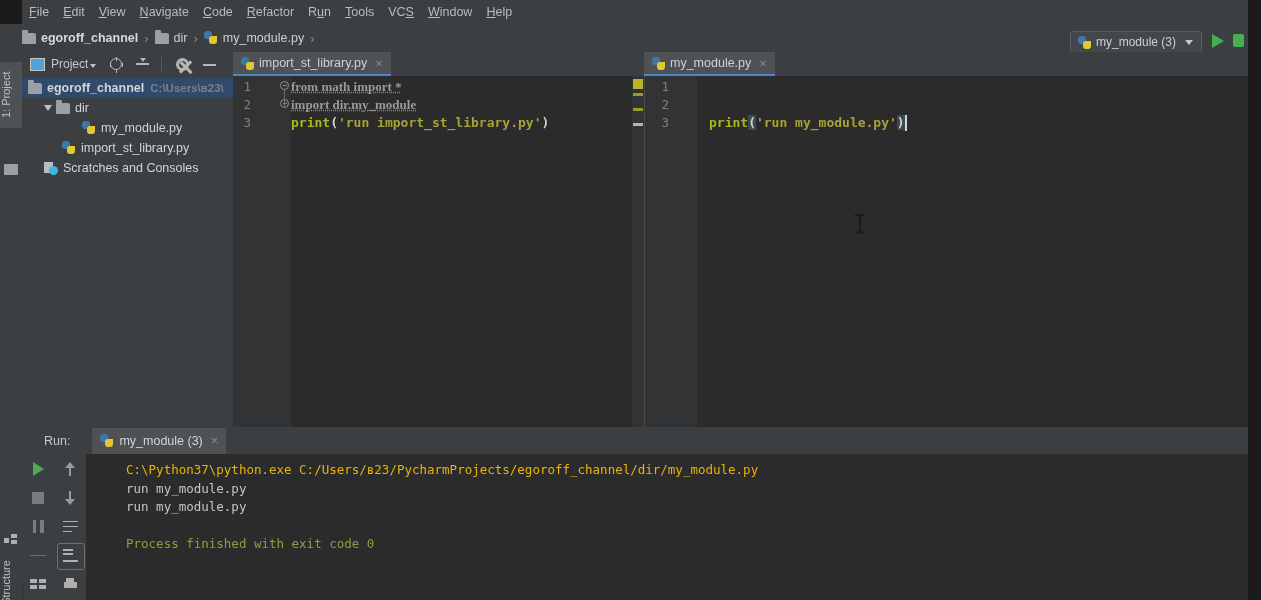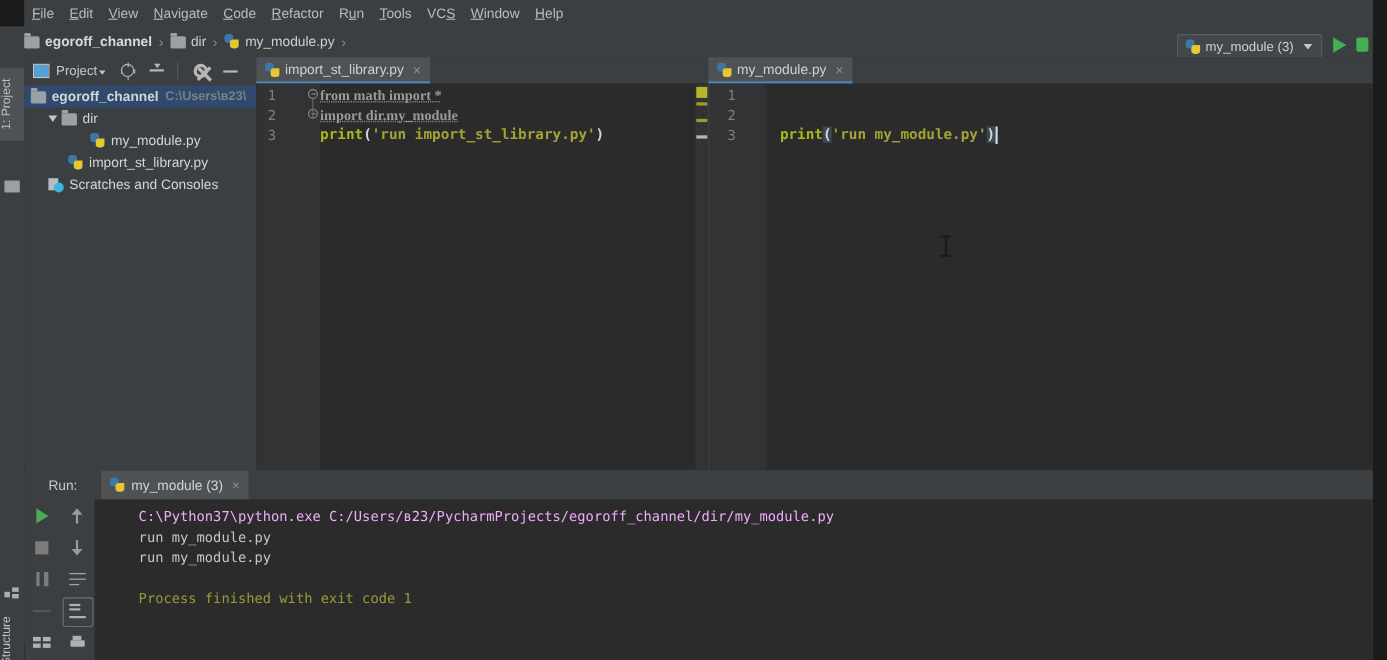--- a/index.html
+++ b/index.html
@@ -530,21 +530,21 @@
     left: 64px; top: 26px;
     width: 1162px; height: 146px;
     background: #2b2b2b;
     font-family: "DejaVu Sans Mono", monospace;
     font-size: 12.5px;
     padding: 7px 0 0 40px;
     box-sizing: border-box;
     overflow: hidden;
   }
   .console .cline { height: 18.5px; line-height: 18.5px; white-space: pre; }
-  .c-cmd { color: #f0abfc; }
+  .c-cmd { color: #eab308; }
   .c-out { color: #c5c5c5; }
   .c-fin { color: #9a9a3a; }
   
   .ibeam {
     position: absolute;
     left: 855px; top: 214px;
     width: 9px; height: 19px;
   }
   .ibeam::before {
     content: "";
@@ -790,20 +790,20 @@
           </div>
         <div class="rt-btn"></div>
       </div>
     </div>
 
     <div class="console">
       <div class="cline c-cmd">C:\Python37\python.exe C:/Users/в23/PycharmProjects/egoroff_channel/dir/my_module.py</div>
       <div class="cline c-out">run my_module.py</div>
       <div class="cline c-out">run my_module.py</div>
       <div class="cline c-out">&nbsp;</div>
-      <div class="cline c-fin">Process finished with exit code 1</div>
+      <div class="cline c-fin">Process finished with exit code 0</div>
     </div>
   </div>
 
   <div class="win-corner-tl"></div>
 </div>
 
 <div class="ibeam"></div>
 
 </body></html>

